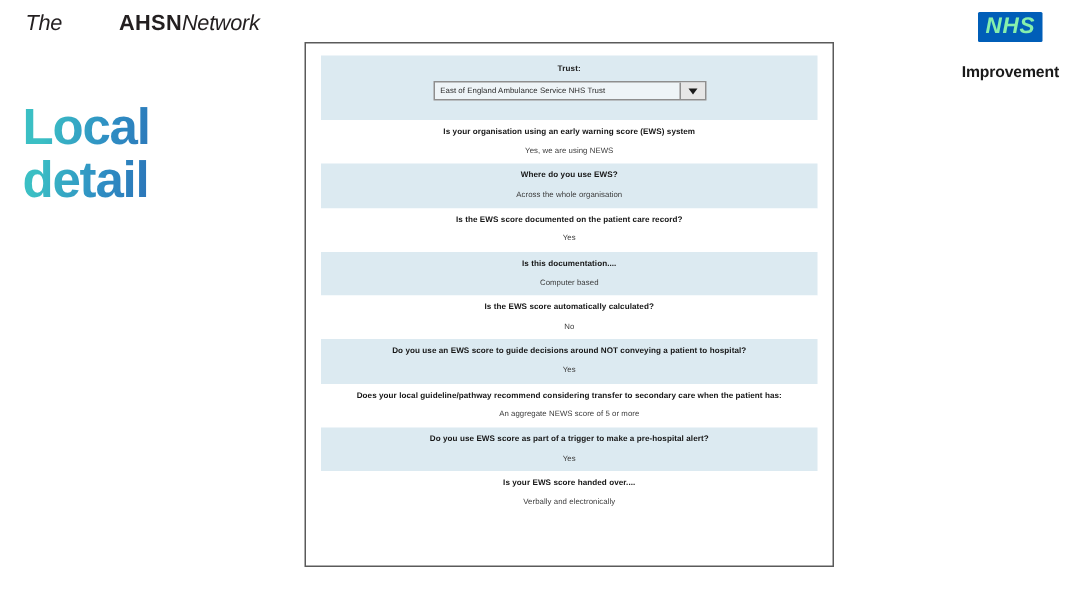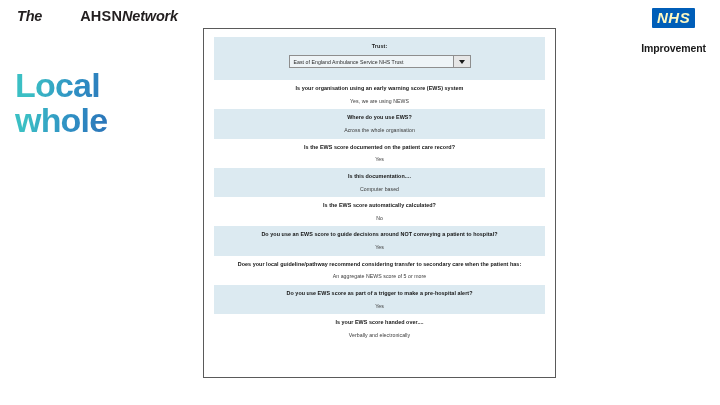--- a/index.html
+++ b/index.html
@@ -28,36 +28,36 @@
     position: absolute;
     left: 17px;
     top: 9px;
     font-family: "Liberation Sans", sans-serif;
     font-size: 14.5px;
     letter-spacing: -0.2px;
     white-space: nowrap;
     color: #231f20;
     line-height: 1;
   }
-  .ahsn-the   { font-style: italic; font-weight: 700; text-align: center; }
+  .ahsn-the   { font-style: italic; font-weight: 400; text-align: center; }
   .ahsn-ahsn  { font-weight: 700; font-style: normal; letter-spacing: 0.2px; margin-left: 38px; }
-  .ahsn-net   { font-style: italic; font-weight: 700; text-align: right; }
+  .ahsn-net   { font-style: italic; font-weight: 400; text-align: right; }
 
   
   .nhs-block {
     position: absolute;
     right: 14px;
     top: 8px;
     text-align: center;
     line-height: 1;
   }
   .nhs-badge {
     display: inline-block;
     background: #005eb8;
-    color: #fef9c3;
+    color: #86efac;
     font-family: "Liberation Sans", sans-serif;
     font-weight: 800;
     font-style: italic;
     font-size: 15px;
     letter-spacing: 0.5px;
     padding: 2px 5px 3px 5px;
     border-radius: 1px;
   }
   .nhs-sub {
     margin-top: 15px;
@@ -187,21 +187,21 @@
     <span class="ahsn-the">The</span><span class="ahsn-ahsn">AHSN</span><span class="ahsn-net">Network</span>
   </div>
 
   <div class="nhs-block">
     <div class="nhs-badge">NHS</div>
     <div class="nhs-sub">Improvement</div>
   </div>
 
   <div class="slide-title">
     <span>Local</span>
-    <span>whole</span>
+    <span>detail</span>
   </div>
 
   <div class="screenshot-card">
 
     <div class="trust-band">
       <div class="trust-label">Trust:</div>
       <div class="trust-select-wrap">
         <div class="trust-select-value">East of England Ambulance Service NHS Trust</div>
         <div class="trust-select-arrow">
           <span class="caret"></span>

